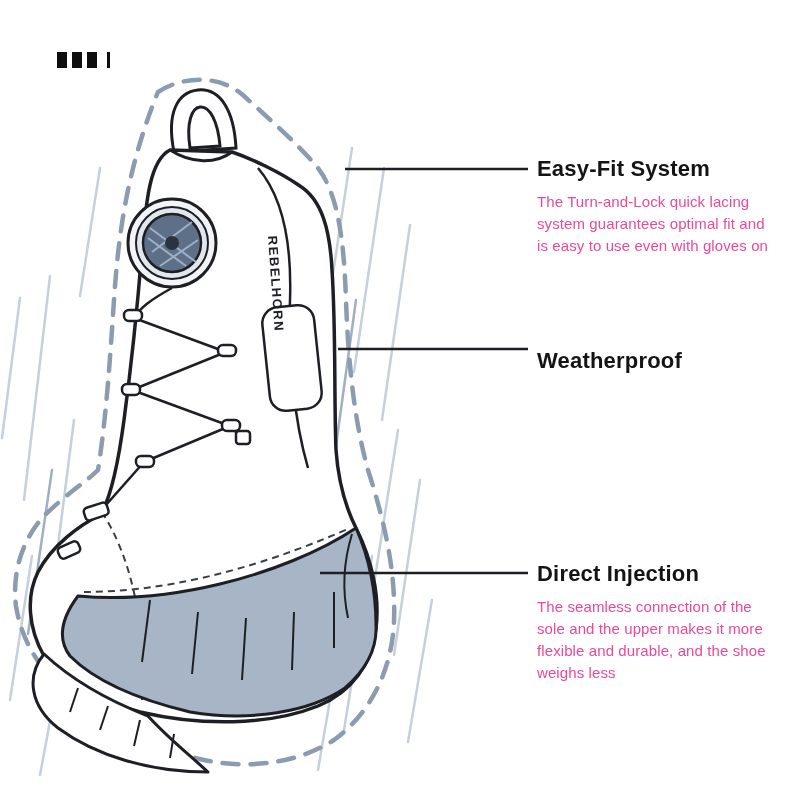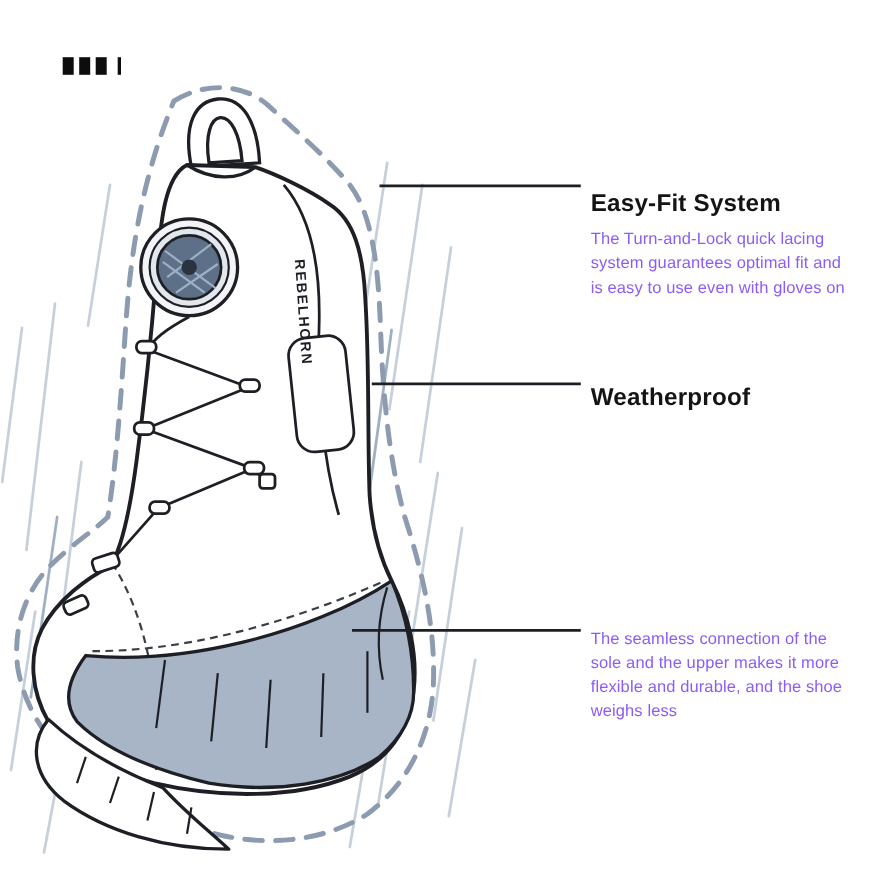--- a/index.html
+++ b/index.html
@@ -10,23 +10,23 @@
   
   .brand-mark{position:absolute;left:57px;top:52px;display:flex;align-items:center;gap:5px;}
   .brand-mark .sq{width:10px;height:16px;background:#0d0d0d;}
   .brand-mark .thin{width:3px;height:16px;background:#0d0d0d;margin-left:5px;}
   
   .feature{position:absolute;left:537px;width:240px;}
   .feature h2{
     margin:0;font-size:22px;line-height:26px;font-weight:700;color:#141414;letter-spacing:.2px;
   }
   .feature p{
-    margin:9px 0 0;font-size:15px;line-height:22px;color:#8b5cf6;letter-spacing:.1px;
+    margin:9px 0 0;font-size:15px;line-height:22px;color:#ec4899;letter-spacing:.1px;
   }
-  .f1{top:172px;} .f2{top:337px;margin-top:11px;} .f3{top:561px;}
+  .f1{top:156px;} .f2{top:337px;margin-top:11px;} .f3{top:561px;}
   svg{position:absolute;left:0;top:0;}
 </style>
 </head>
 <body>
 
 <div class="canvas">
 
   <svg width="800" height="800" viewBox="0 0 800 800">
 
     <g stroke-width="2.5" stroke-linecap="round" fill="none">
@@ -154,16 +154,17 @@
   <div class="feature f1">
     <h2>Easy-Fit System</h2>
     <p>The Turn-and-Lock quick lacing system guarantees optimal fit and is easy to use even with gloves on</p>
   </div>
 
   <div class="feature f2">
     <h2>Weatherproof</h2>
   </div>
 
   <div class="feature f3">
+    <h2>Direct Injection</h2>
     <p>The seamless connection of the sole and the upper makes it more flexible and durable, and the shoe weighs less</p>
   </div>
 
 </div>
 
 </body></html>

